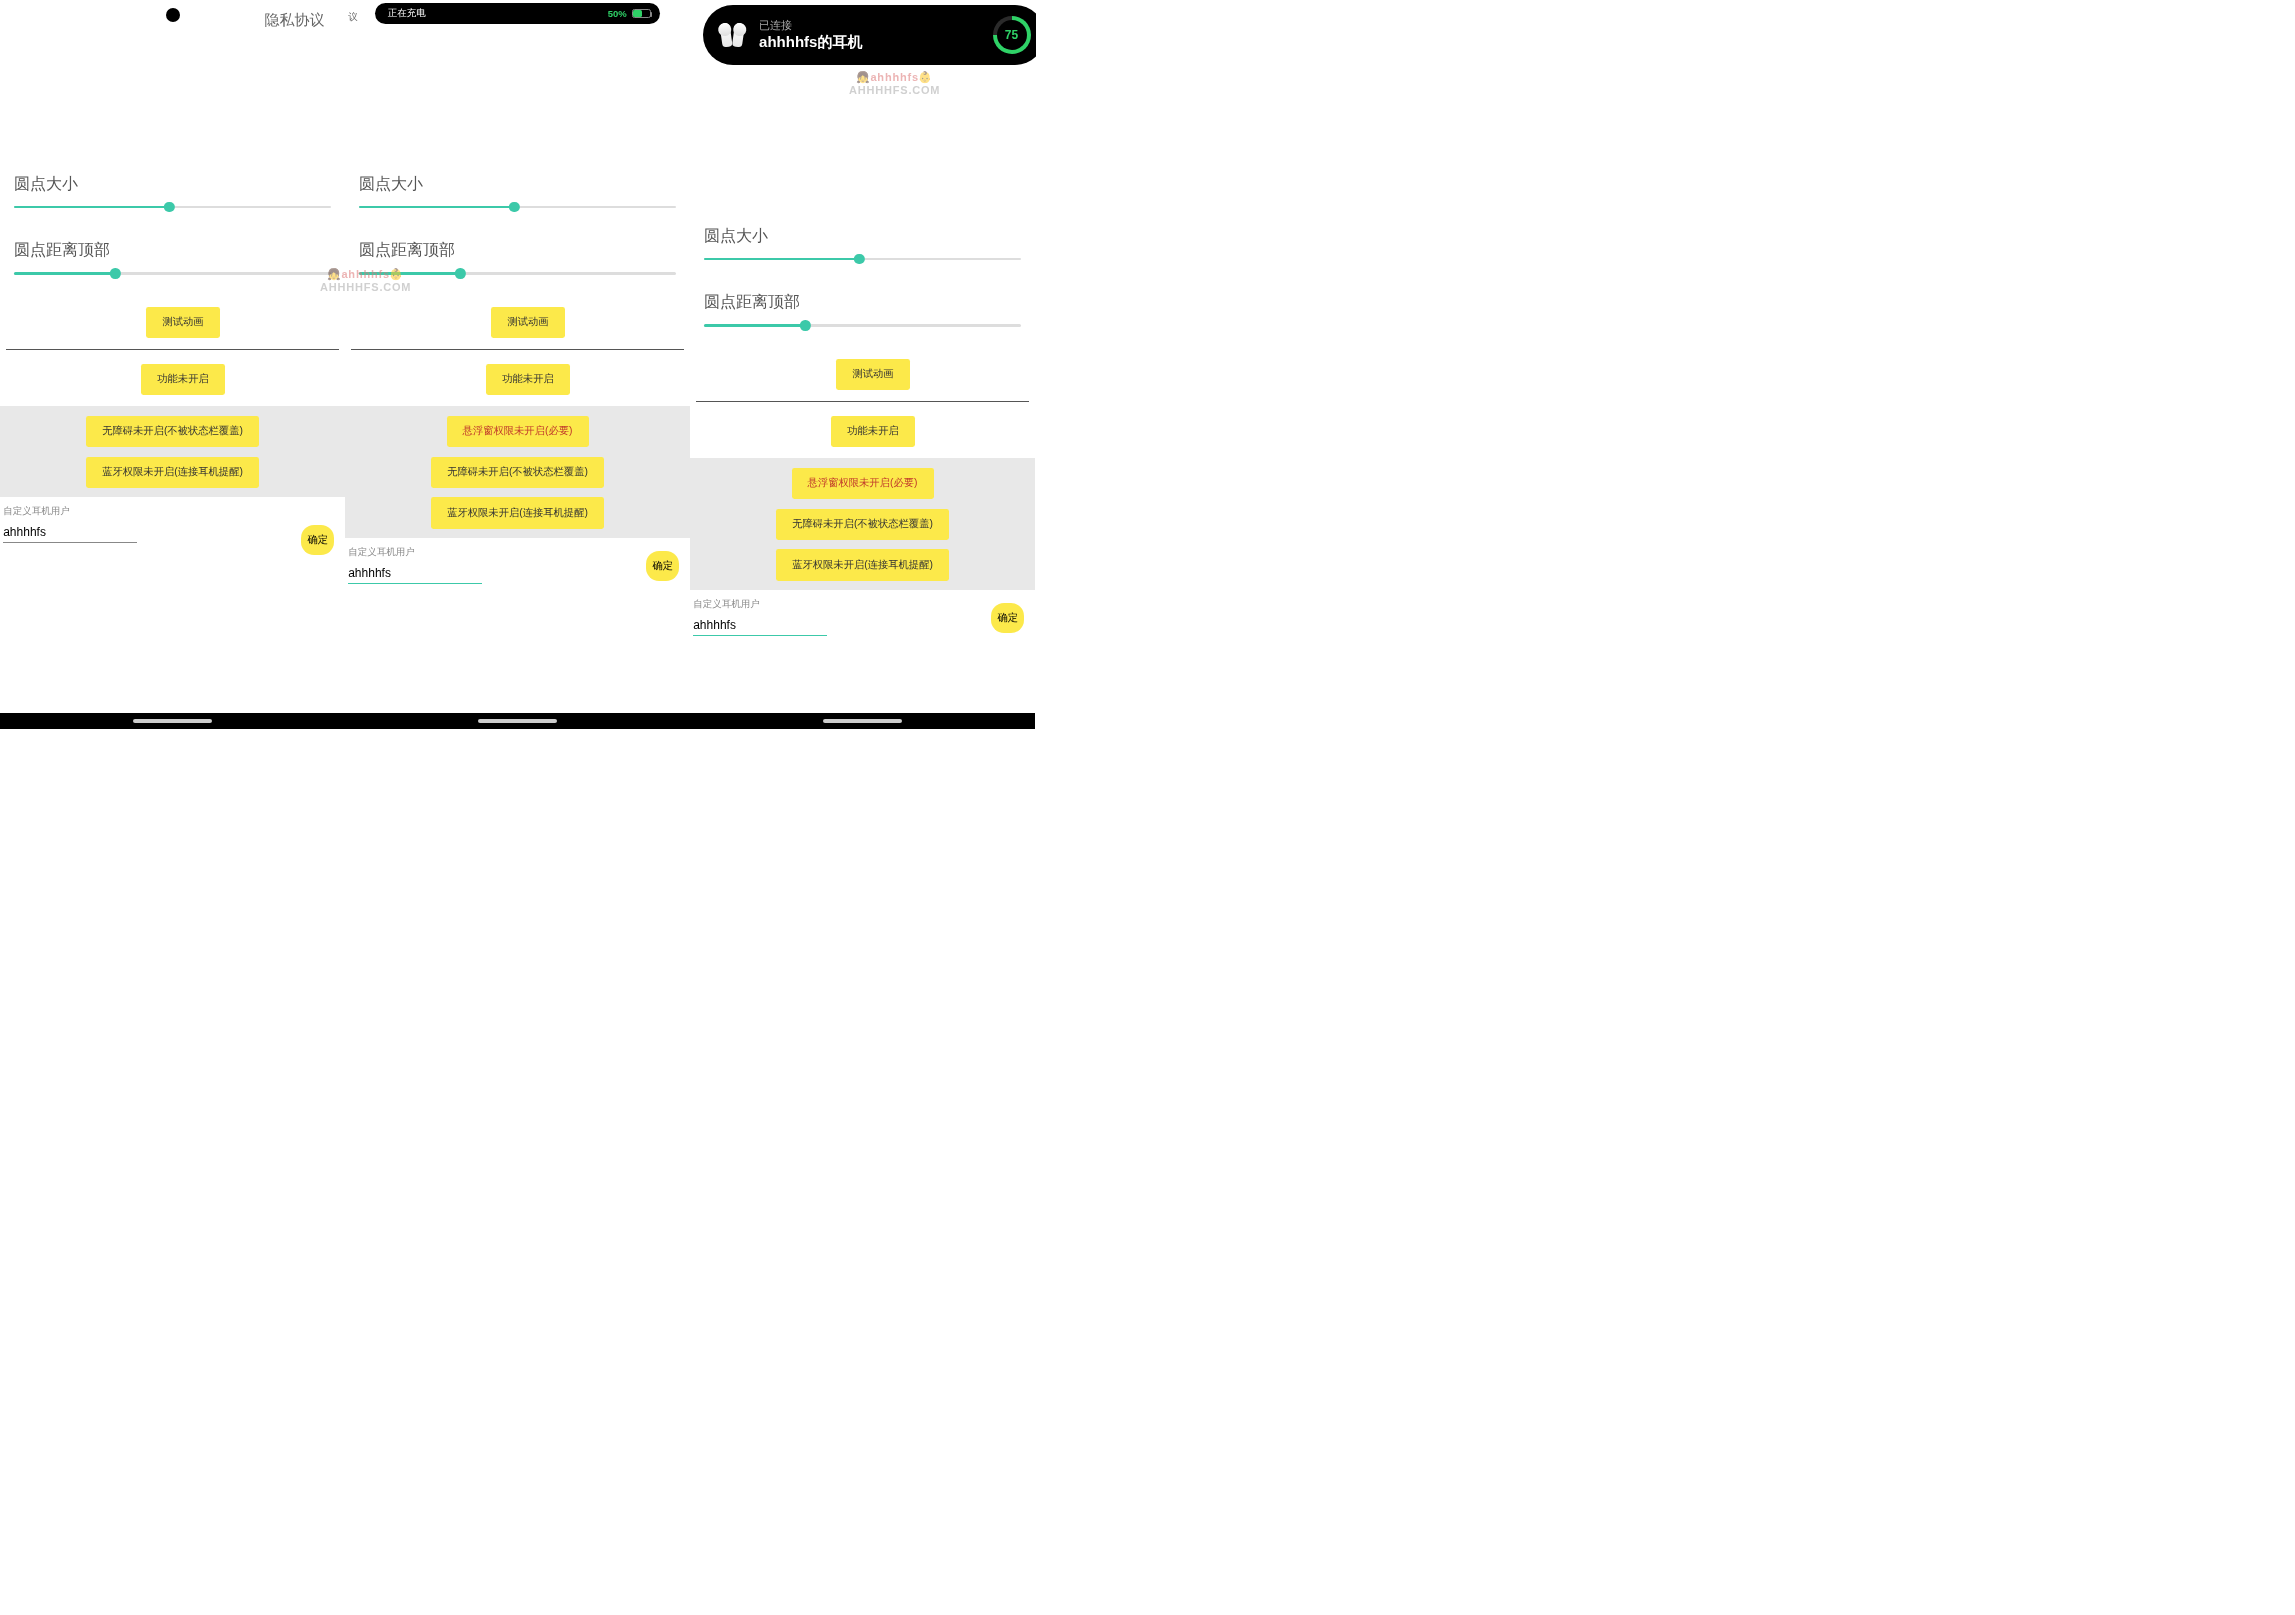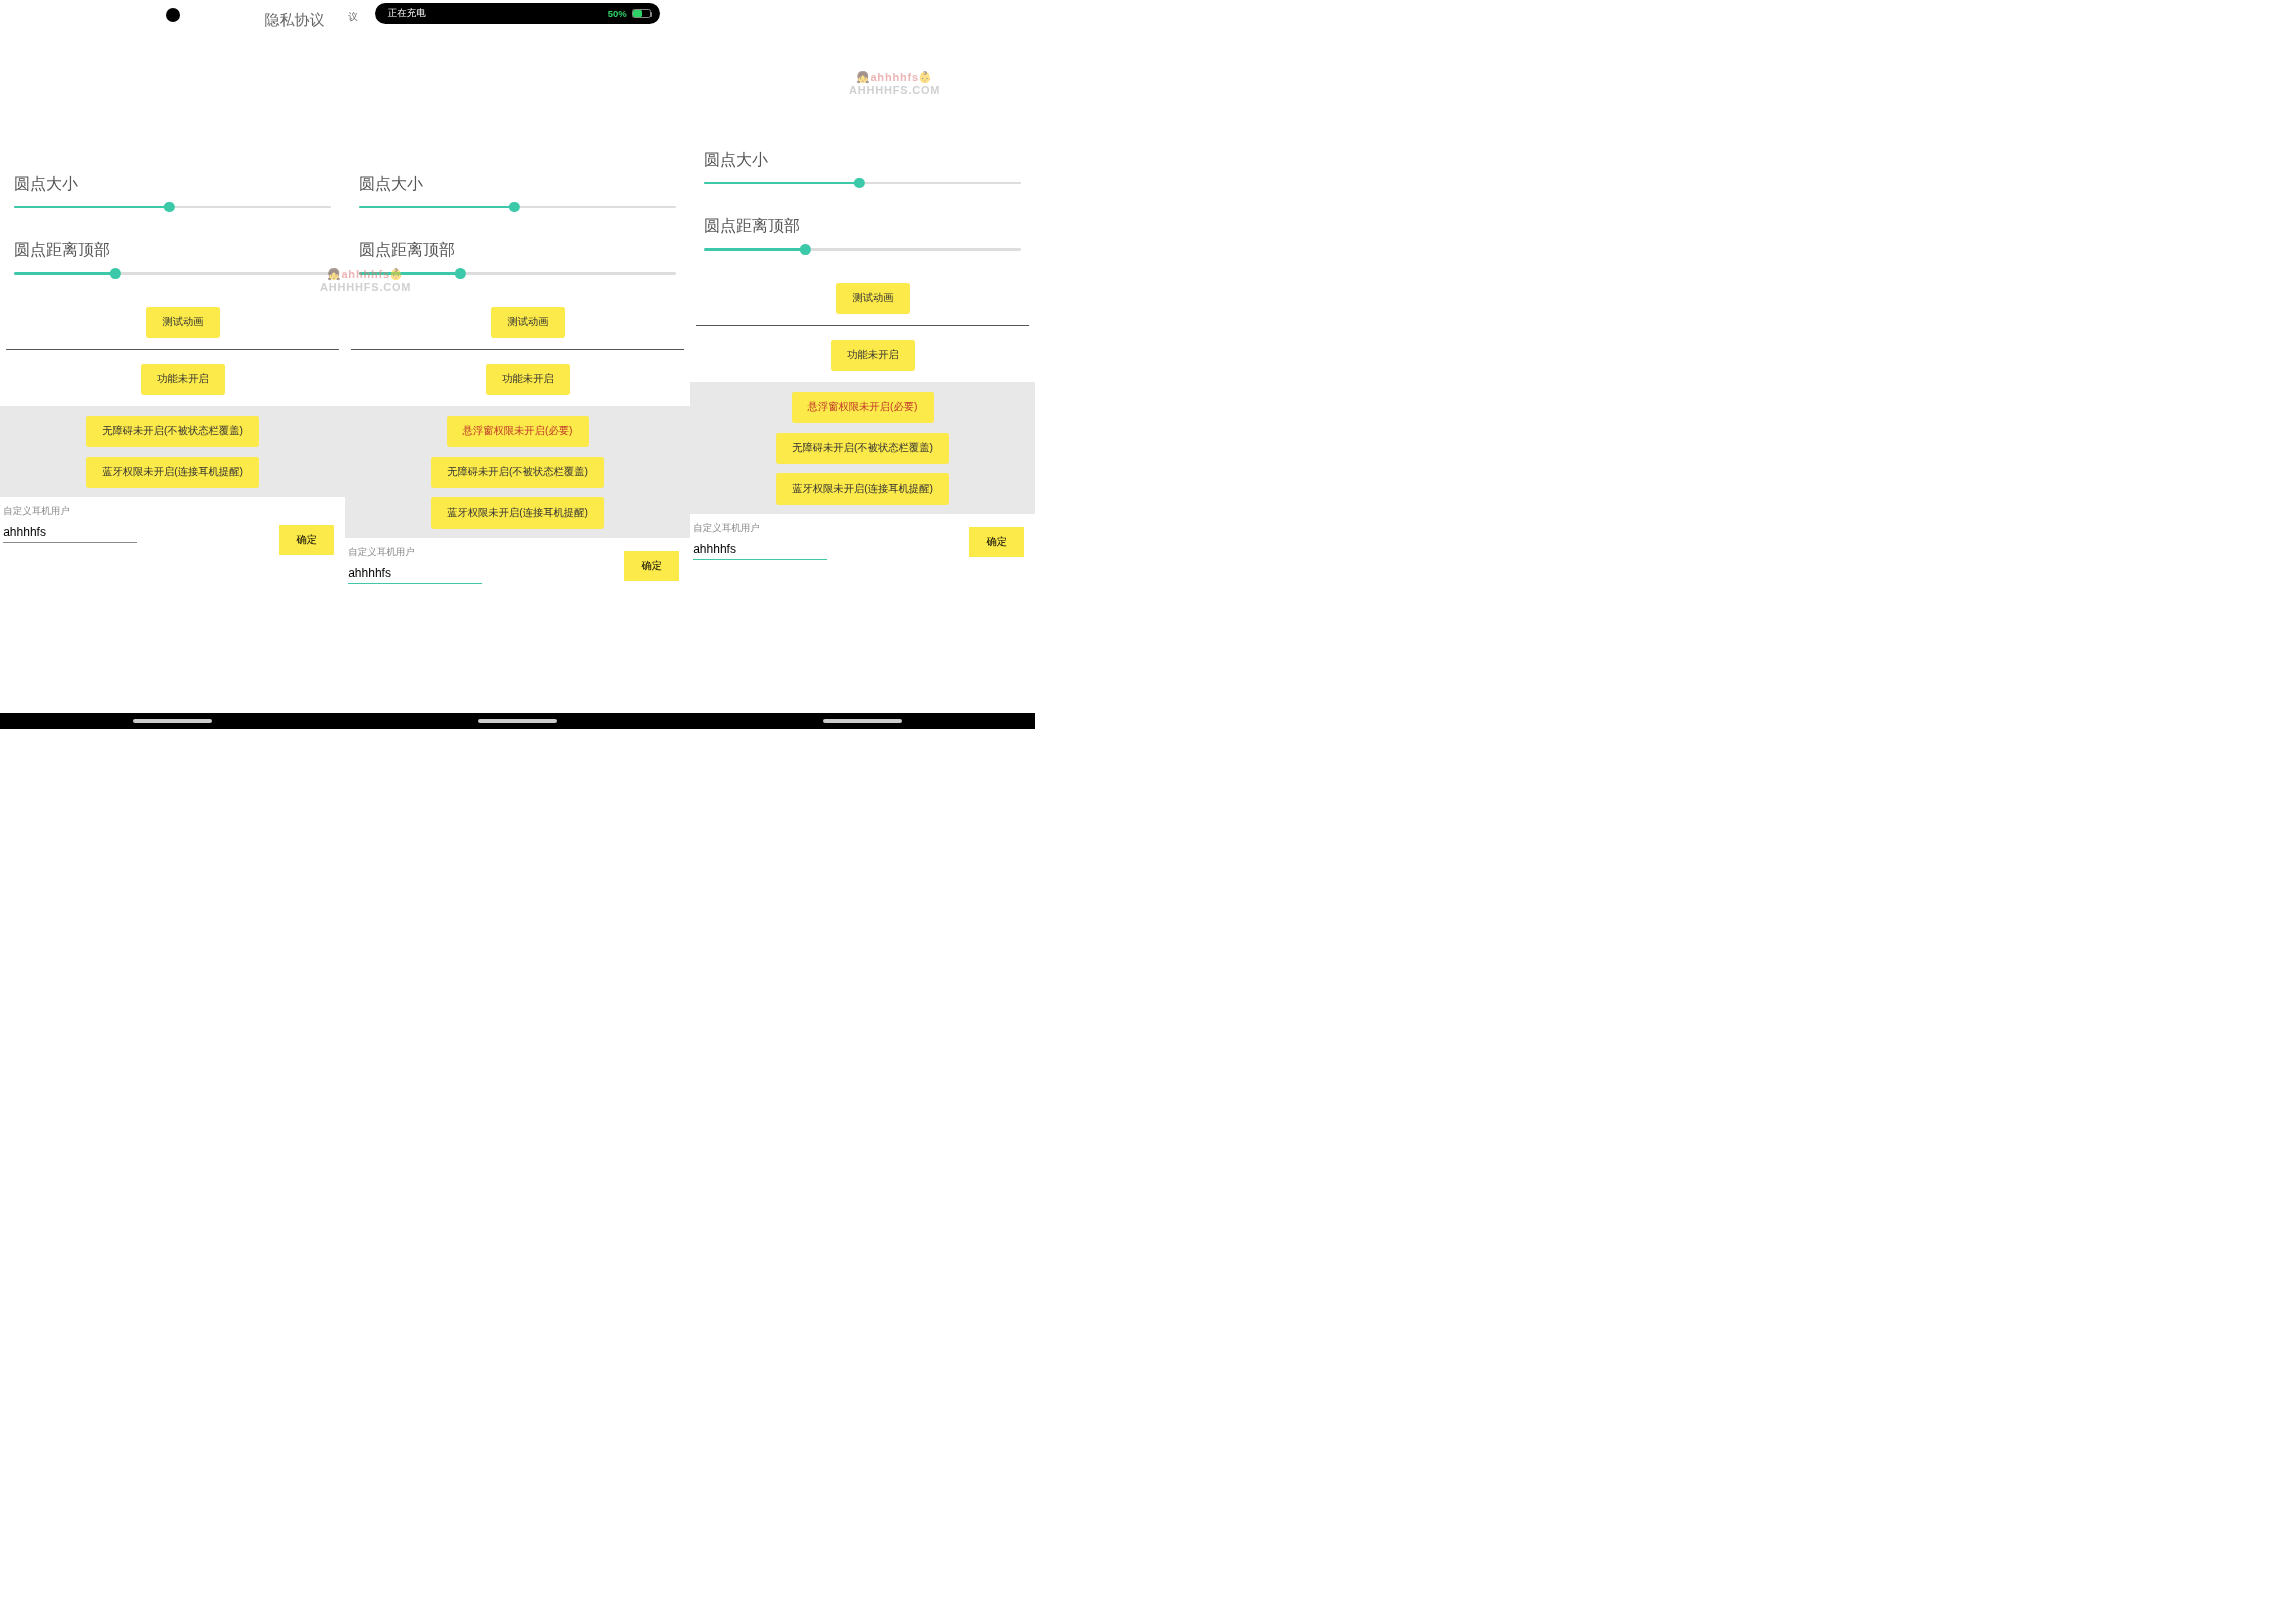--- a/index.html
+++ b/index.html
@@ -208,23 +208,23 @@
       width: 134px;
       background: transparent;
       outline: none;
     }
     .text-input.focused { border-bottom-color: #3cc9a9; }
     .confirm-btn {
       position: absolute;
       right: 11px;
       background: #fce94a;
       border: none;
-      padding: 8px 17px;
+      padding: 8px 6px;
       font-size: 10.3px;
-      border-radius: 0;
+      border-radius: 13px;
       cursor:pointer;
     }
     
     .navbar {
       position: absolute;
       bottom: 0; left:0; right:0;
       height: 16px;
       background: #000;
       display:flex; justify-content:center; align-items:center;
     }
@@ -330,20 +330,35 @@
       <input class="text-input focused" value="ahhhhfs" style="">
       <button class="confirm-btn" style="top:12.6px;">确定</button>
     </div>
   </div>
   <div class="navbar">
       <div class="nav-handle"></div>
     </div>
 </div>
 
 <div class="screen screen3">
+  <div class="header-area">
+    <div class="connected-capsule">
+      <div class="airpods-icon">
+        <div class="pod left"></div>
+          <div class="pod right"></div>
+      </div>
+      <div class="cap-text">
+        <span class="cap-sub">已连接</span>
+        <span class="cap-main">ahhhhfs的耳机</span>
+      </div>
+      <div class="ring">
+          <span>75</span>
+        </div>
+    </div>
+  </div>
 
   <div class="content" style="padding-top:150px;">
     <div class="slider-group">
       <div class="slider-label">圆点大小</div>
       <div class="slider">
         <div class="track"></div>
           <div class="track-fill" style="width:49%"></div>
           <div class="thumb" style="left:49%"></div>
       </div>
     </div>

